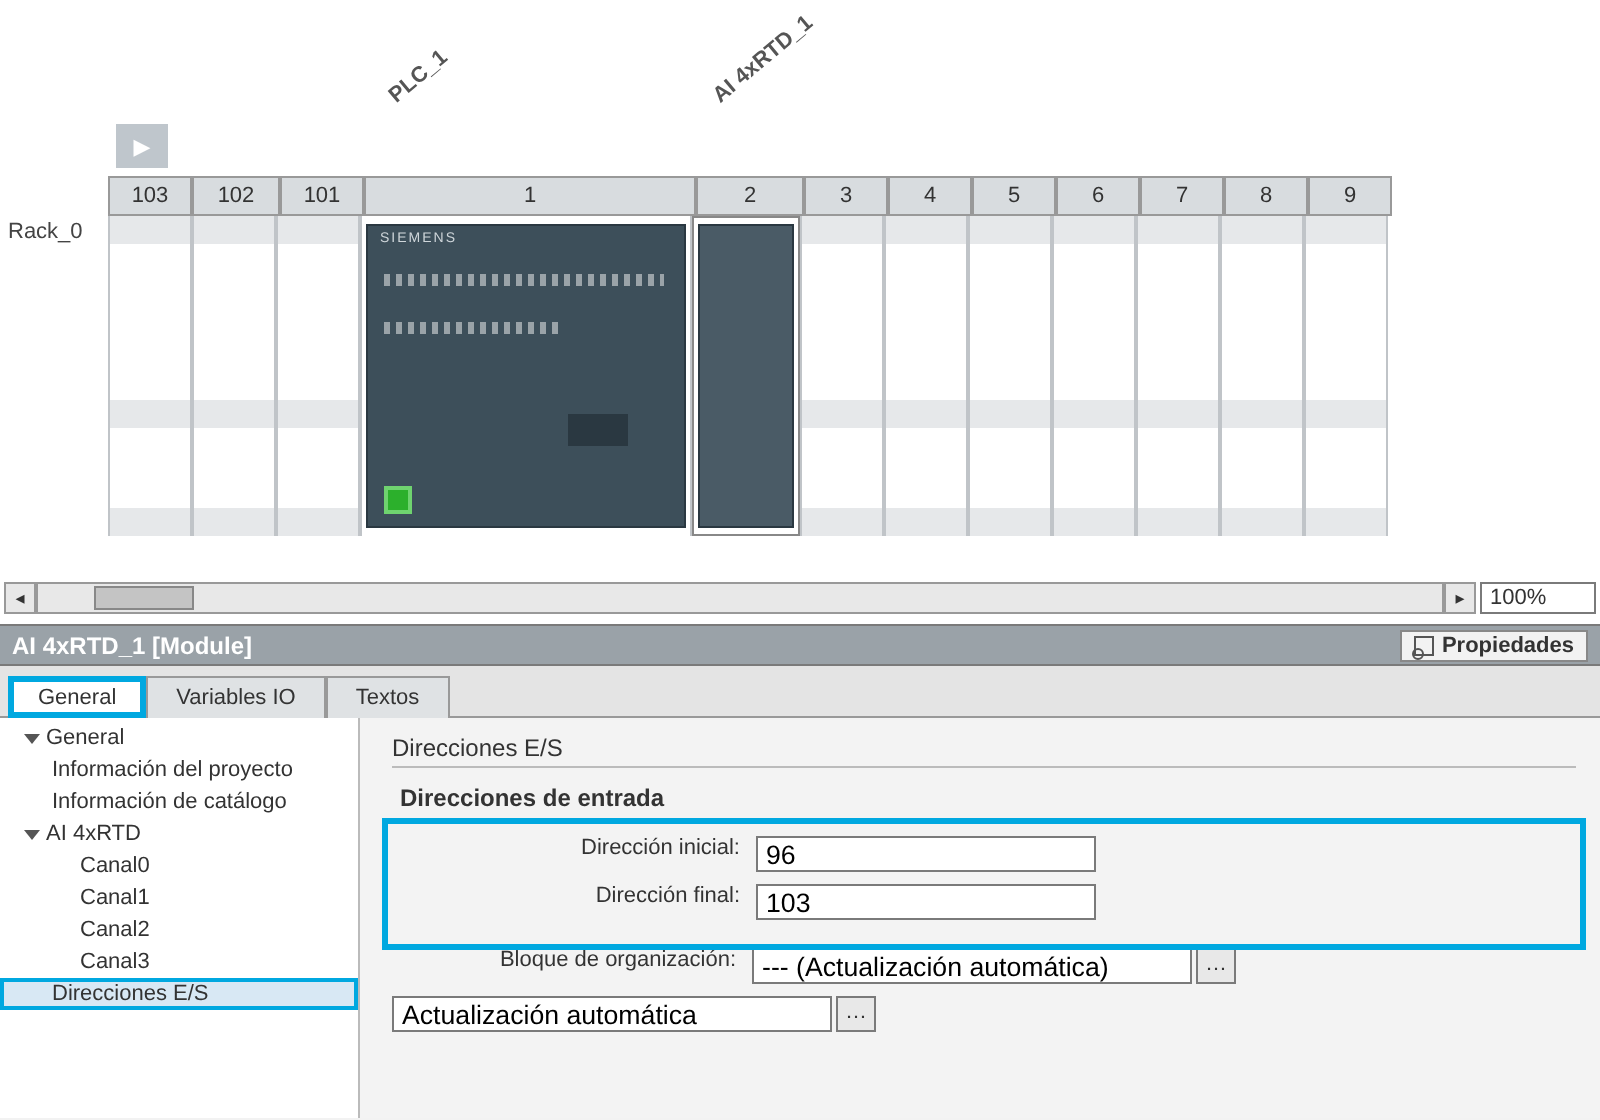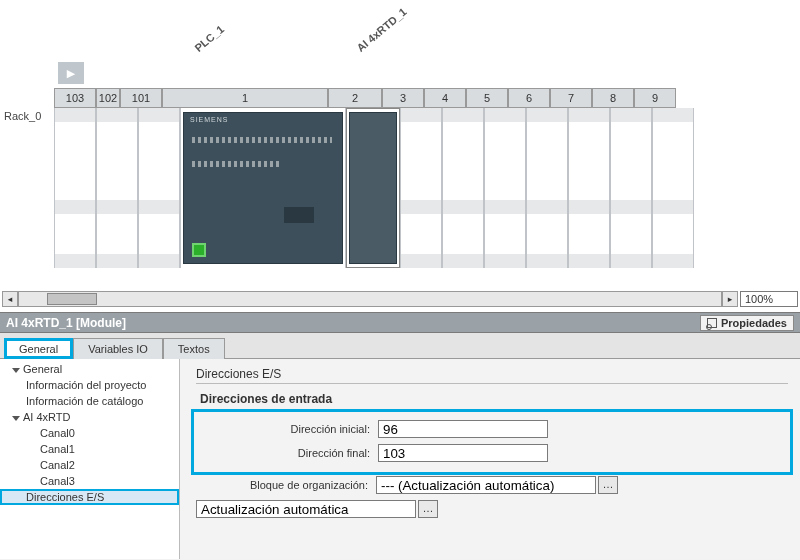--- a/index.html
+++ b/index.html
@@ -43,42 +43,42 @@
   .nav-pane{width:180px;border-right:1px solid #bbb;background:#fff;overflow:hidden;padding-top:2px;}
   .nav-item{padding:2px 4px 2px 12px;cursor:default;white-space:nowrap;}
   .nav-item.l2{padding-left:26px;}
   .nav-item.l3{padding-left:40px;}
   .nav-arrow{display:inline-block;width:0;height:0;border-left:4px solid transparent;border-right:4px solid transparent;border-top:5px solid #555;margin-right:3px;vertical-align:middle;}
   .nav-item.sel{background:#d8e8f4;}
   .nav-item.hl{outline:2px solid #00a8e0;outline-offset:-2px;}
   .form-pane{flex:1;background:#f3f3f3;padding:8px 12px 8px 16px;position:relative;}
   .sect-title{font-size:12px;color:#333;border-bottom:1px solid #bbb;padding-bottom:2px;margin-bottom:8px;}
   .sect-sub{font-weight:600;font-size:12px;margin:4px 0 8px 4px;}
-  .form-row{display:flex;align-items:center;height:22px;margin-bottom:2px;}
+  .form-row{display:flex;align-items:flex-start;height:22px;margin-bottom:2px;}
   .form-lbl{width:180px;text-align:right;padding-right:8px;}
   .form-input{width:170px;height:18px;border:1px solid #7a7a7a;background:#fff;padding:0 4px;}
   .form-dots{width:20px;height:18px;border:1px solid #7a7a7a;background:#e8e8e8;text-align:center;line-height:14px;margin-left:2px;}
   .hl-box{outline:3px solid #00a8e0;outline-offset:2px;padding:4px 2px;margin-bottom:4px;}
 </style>
 </head>
 <body>
 
 <div class="device-view">
   <div class="rack-labels">
     <span class="rack-label" style="left:200px;top:42px;">PLC_1</span>
     <span class="rack-label" style="left:362px;top:42px;">AI 4xRTD_1</span>
   </div>
 
   <div class="nav-btn">
     <span>▶</span>
   </div>
 
   <div class="slot-header">
     <div class="slot-hdr-cell" style="width:42px">103</div>
-    <div class="slot-hdr-cell" style="width:24px">102</div>
+    <div class="slot-hdr-cell" style="width:44px">102</div>
     <div class="slot-hdr-cell" style="width:42px">101</div>
     <div class="slot-hdr-cell" style="width:166px">1</div>
     <div class="slot-hdr-cell" style="width:54px">2</div>
     <div class="slot-hdr-cell" style="width:42px">3</div>
     <div class="slot-hdr-cell" style="width:42px">4</div>
     <div class="slot-hdr-cell" style="width:42px">5</div>
     <div class="slot-hdr-cell" style="width:42px">6</div>
     <div class="slot-hdr-cell" style="width:42px">7</div>
     <div class="slot-hdr-cell" style="width:42px">8</div>
     <div class="slot-hdr-cell" style="width:42px">9</div>

